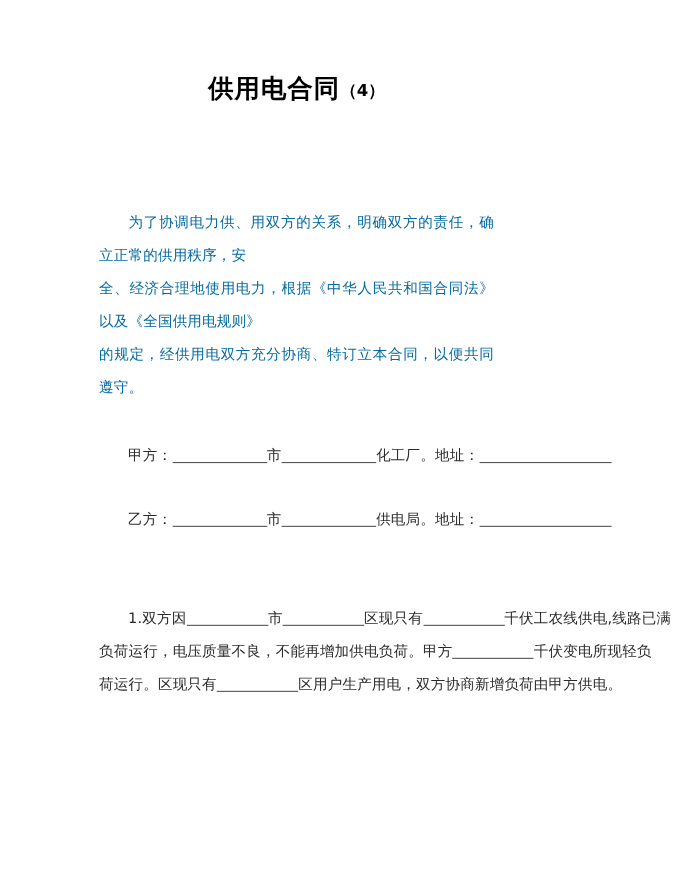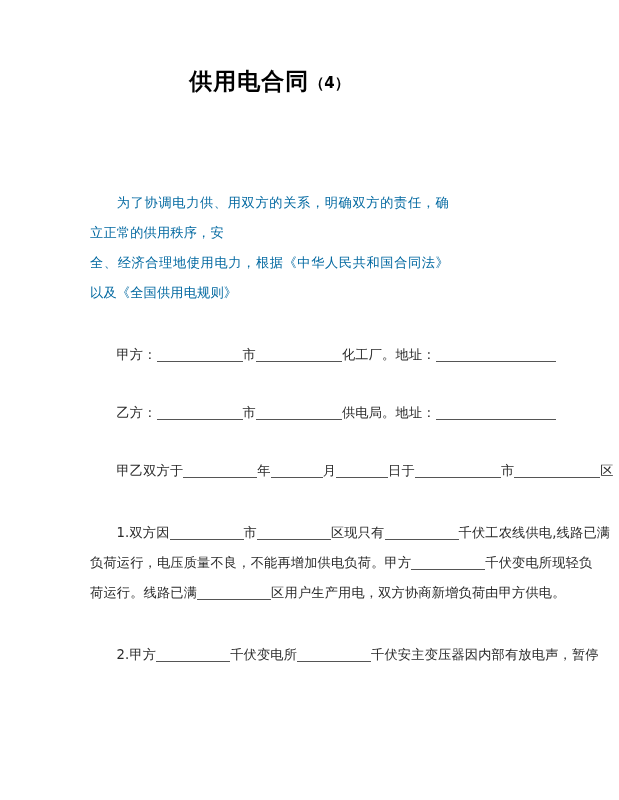--- a/index.html
+++ b/index.html
@@ -96,54 +96,51 @@
   </h1>
 
   <div class="body-area">
 
     <p class="para">
       <span style="display:inline-block;width:2em"></span><span>为了协调电力供、用双方的关系，明确双方的责任，确立正常的供用秩序，安</span>
     </p>
     <p class="para">
       <span>全、经济合理地使用电力，根据《中华人民共和国合同法》以及《全国供用电规则》</span>
     </p>
+    <p class="para">
+      <span>的规定，经供用电双方充分协商、特订立本合同，以便共同遵守。</span>
+    </p>
 
     <div class="gap-xl"></div>
 
     <div class="line-row indent">
       <span>甲方：</span><span class="blank b-xl"></span><span>市</span><span class="blank b-xl"></span><span>化工厂。</span><span>地址：</span><span class="blank b-xxl"></span>
     </div>
 
     <div class="gap-lg"></div>
 
     <div class="line-row indent">
       <span>乙方：</span><span class="blank b-xl"></span><span>市</span><span class="blank b-xl"></span><span>供电局。</span><span>地址：</span><span class="blank b-xxl"></span>
     </div>
 
     <div class="gap-lg"></div>
 
-    <div class="line-row indent">
-      <span>甲乙双方于</span><span class="blank b-l"></span><span>年</span><span class="blank b-s"></span><span>月</span><span class="blank b-s"></span><span>日于</span><span class="blank b-xl"></span><span>市</span><span class="blank b-xl"></span><span>区</span>
-    </div>
 
 
     <div class="gap-xl"></div>
 
     <div class="line-row indent">
       <span>1.</span><span>双方因</span><span class="blank b-l"></span><span>市</span><span class="blank b-l"></span><span>区现只有</span><span class="blank b-l"></span><span>千伏工农线供电,线路已满</span>
     </div>
 
     <div class="line-row">
       <span>负荷运行，电压质量不良，不能再增加供电负荷。甲方</span><span class="blank b-l"></span><span>千伏变电所现轻负</span>
     </div>
 
     <div class="line-row">
-      <span>荷运行。线路已满</span><span class="blank b-l"></span><span>区用户生产用电，双方协商新增负荷由甲方供电。</span>
+      <span>荷运行。区现只有</span><span class="blank b-l"></span><span>区用户生产用电，双方协商新增负荷由甲方供电。</span>
     </div>
 
     <div class="gap-xl"></div>
 
-    <div class="line-row indent">
-      <span>2.</span><span>甲方</span><span class="blank b-l"></span><span>千伏变电所</span><span class="blank b-l"></span><span>千伏安主变压器因内部有放电声，暂停</span>
-    </div>
 
   </div>
 </div>
 
 </body></html>

